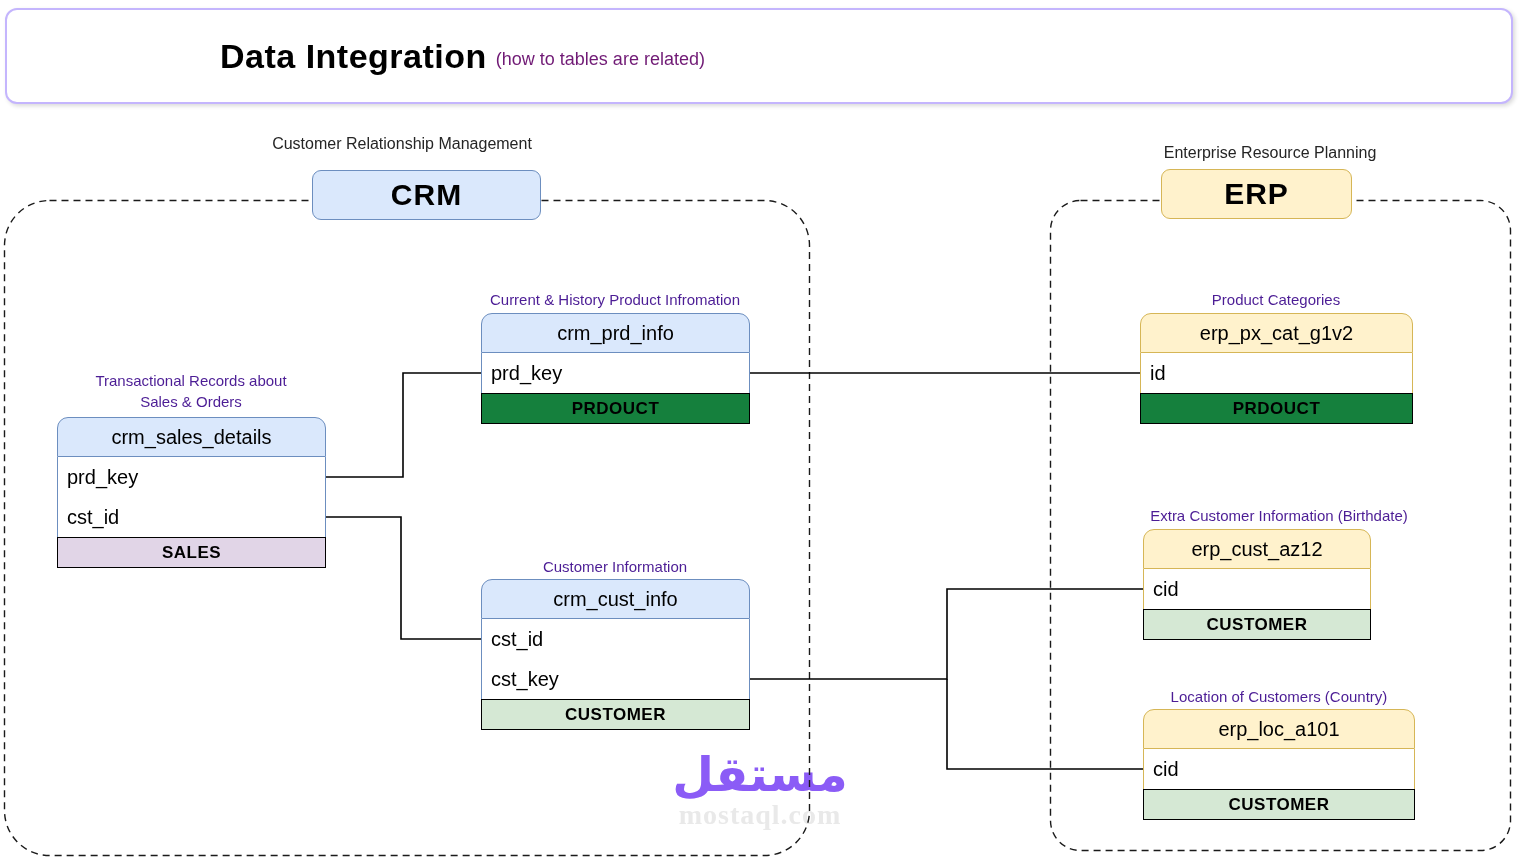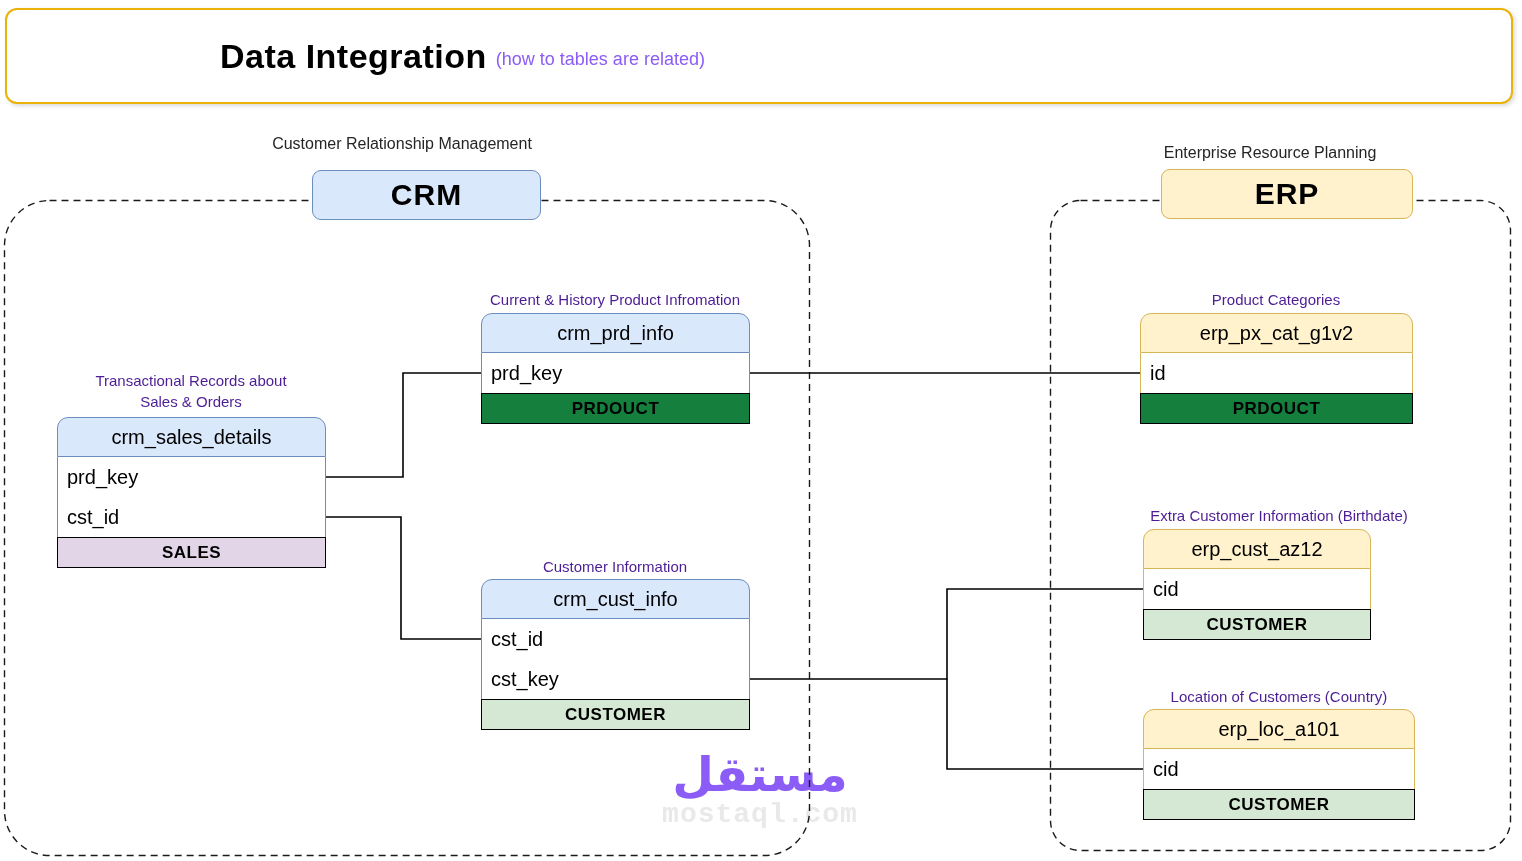--- a/index.html
+++ b/index.html
@@ -12,58 +12,58 @@
     font-family: "Liberation Sans", "DejaVu Sans", sans-serif;
     color: #000;
   }
 
   
   .title-bar {
     position: absolute;
     left: 5px; top: 8px;
     width: 1508px; height: 96px;
     background: #ffffff;
-    border: 2px solid #eab308;
+    border: 2px solid #c4b5fd;
     border-radius: 12px;
     box-sizing: border-box;
     display: flex;
     align-items: center;
     box-shadow: 2px 2px 4px rgba(0,0,0,0.15);
   }
   .title-bar .title {
     margin-left: 213px;
     font-size: 34px;
     font-weight: bold;
     letter-spacing: 0.5px;
   }
   .title-bar .subtitle {
     margin-left: 9px;
     margin-top: 6px;
     font-size: 18px;
-    color: #8b5cf6;
+    color: #701a75;
   }
 
   
   .wm {
     position: absolute;
     left: 600px; top: 748px;
     width: 320px;
     text-align: center;
     user-select: none;
     pointer-events: none;
   }
   .wm-ar {
     font-family: "DejaVu Sans", sans-serif;
     font-size: 48px;
     font-weight: bold;
     color: #8b5cf6;
     line-height: 52px;
   }
   .wm-domain {
-    font-family: Liberation Mono, monospace;
+    font-family: Liberation Serif, serif;
     font-size: 28px;
     font-weight: bold;
     color: #e9e9e9;
     letter-spacing: 1px;
     line-height: 30px;
   }
 
   
   svg.lines {
     position: absolute;
@@ -104,21 +104,21 @@
     font-size: 30px;
     font-weight: bold;
     letter-spacing: 1px;
   }
   .crm-label {
     left: 312px; top: 170px; width: 229px;
     background: #dae8fc;
     border: 1.6px solid #6c8ebf;
   }
   .erp-label {
-    left: 1161px; top: 169px; width: 252px;
+    left: 1161px; top: 169px; width: 191px;
     background: #fff2cc;
     border: 1.6px solid #d6b656;
   }
 
   
   .tbl-caption {
     position: absolute;
     width: 360px;
     text-align: center;
     font-size: 15px;

